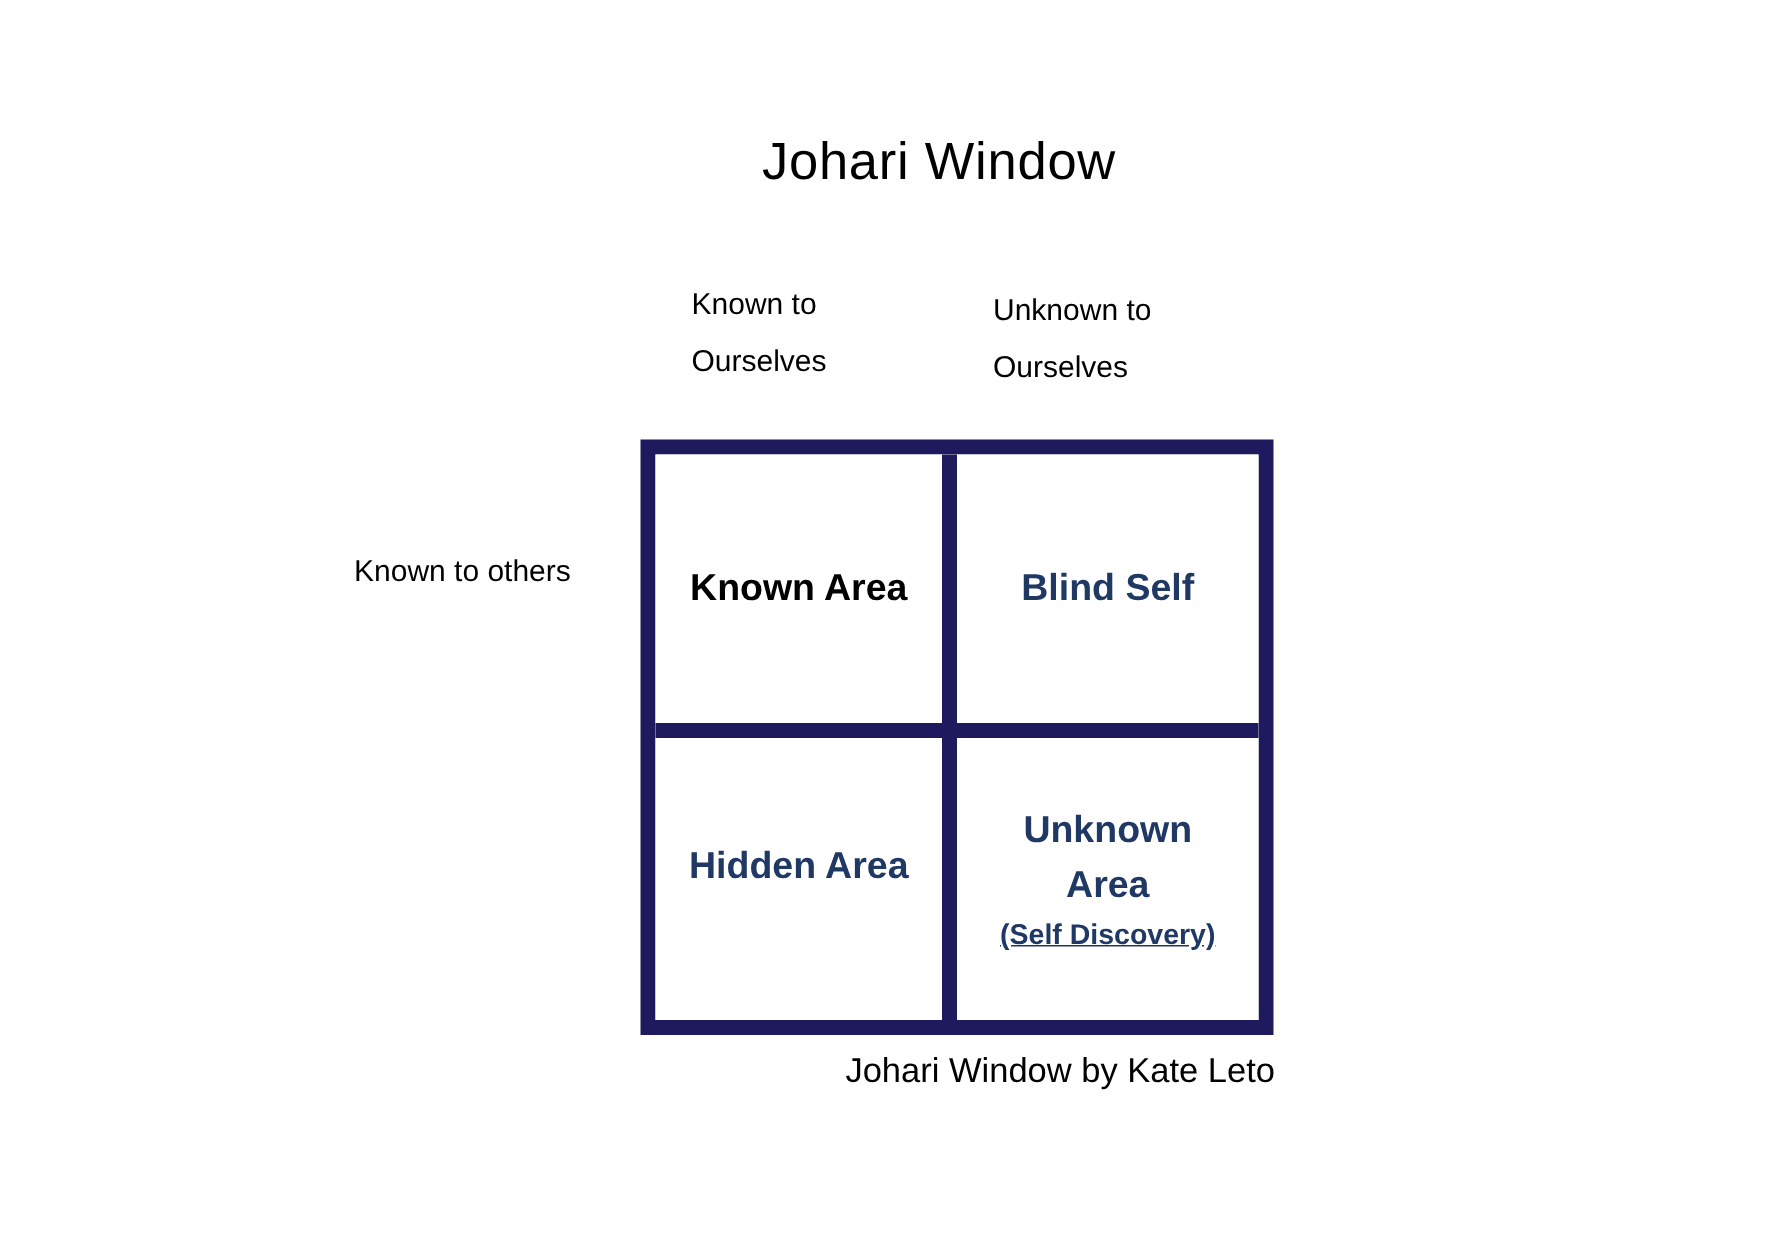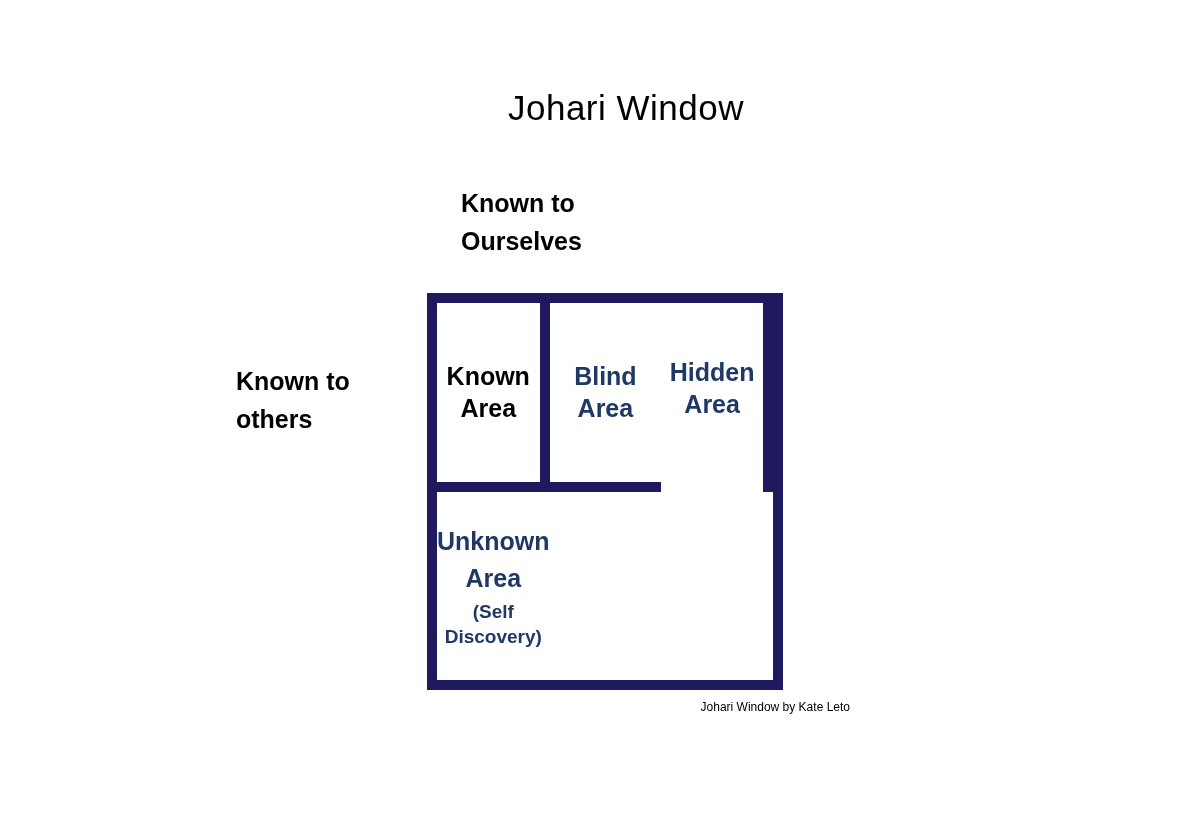--- a/index.html
+++ b/index.html
@@ -25,37 +25,37 @@
     position:absolute;
     left:0; top:88px; width:1252px;
     text-align:center;
     font-size:35px;
     font-weight:400;
     letter-spacing:0.5px;
     color:var(--ink);
   }
   .axis-label{
     position:absolute;
-    font-size:25px;
+    font-size:20px;
     line-height:38px;
-    font-weight:700;
+    font-weight:400;
     color:var(--ink);
   }
   .col-header-1{ left:461px; top:184px; width:145px; }
   .col-header-2{ left:662px; top:188px; width:178px; }
   .row-label-1{ left:236px; top:362px; width:148px; }
   .row-label-2{ left:236px; top:553px; width:178px; }
 
   .grid{
     position:absolute;
     left:427px; top:293px;
-    width:356px; height:397px;
+    width:422px; height:397px;
     border:10px solid var(--navy);
     display:grid;
-    grid-template-columns:1fr 1fr 1fr;
+    grid-template-columns:1fr 1fr;
     grid-template-rows:1fr 1fr;
     background:#ffffff;
   }
   .cell{
     display:flex;
     flex-direction:column;
     align-items:center;
     justify-content:center;
     text-align:center;
     background:#ffffff;
@@ -81,54 +81,56 @@
     line-height:23px;
     max-width:180px;
     margin-top:4px;
   }
   .cell-sub.navy{
     color:var(--text-navy);
     font-weight:600;
     font-size:19px;
     line-height:25px;
     margin-top:2px;
+    text-decoration:underline;
   }
   .q-bl .cell-title{ position:relative; top:-9px; }
   .q-br .cell-title{ max-width:135px; line-height:37px; }
 
   .caption{
     position:absolute;
     top:700px;
     left:427px;
     width:423px;
     text-align:right;
-    font-size:12px;
+    font-size:23px;
     font-weight:500;
     color:var(--ink);
   }
 </style>
 </head>
 <body>
 
 <div class="canvas">
 
   <div class="title">Johari Window</div>
 
   <div class="axis-label col-header-1">Known to Ourselves</div>
+  <div class="axis-label col-header-2">Unknown to Ourselves</div>
 
   <div class="axis-label row-label-1">Known to others</div>
 
   <div class="grid">
 
     <div class="cell q-tl">
       <div class="cell-title">Known Area</div>
     </div>
 
     <div class="cell q-tr">
-      <div class="cell-title navy">Blind Area</div>
+      <div class="cell-title navy">Blind Self</div>
     </div>
 
     <div class="cell q-bl">
       <div class="cell-title navy">Hidden Area</div>
     </div>
 
     <div class="cell q-br">
       <div class="cell-title navy">Unknown Area</div>
       <div class="cell-sub navy">(Self Discovery)</div>
     </div>

